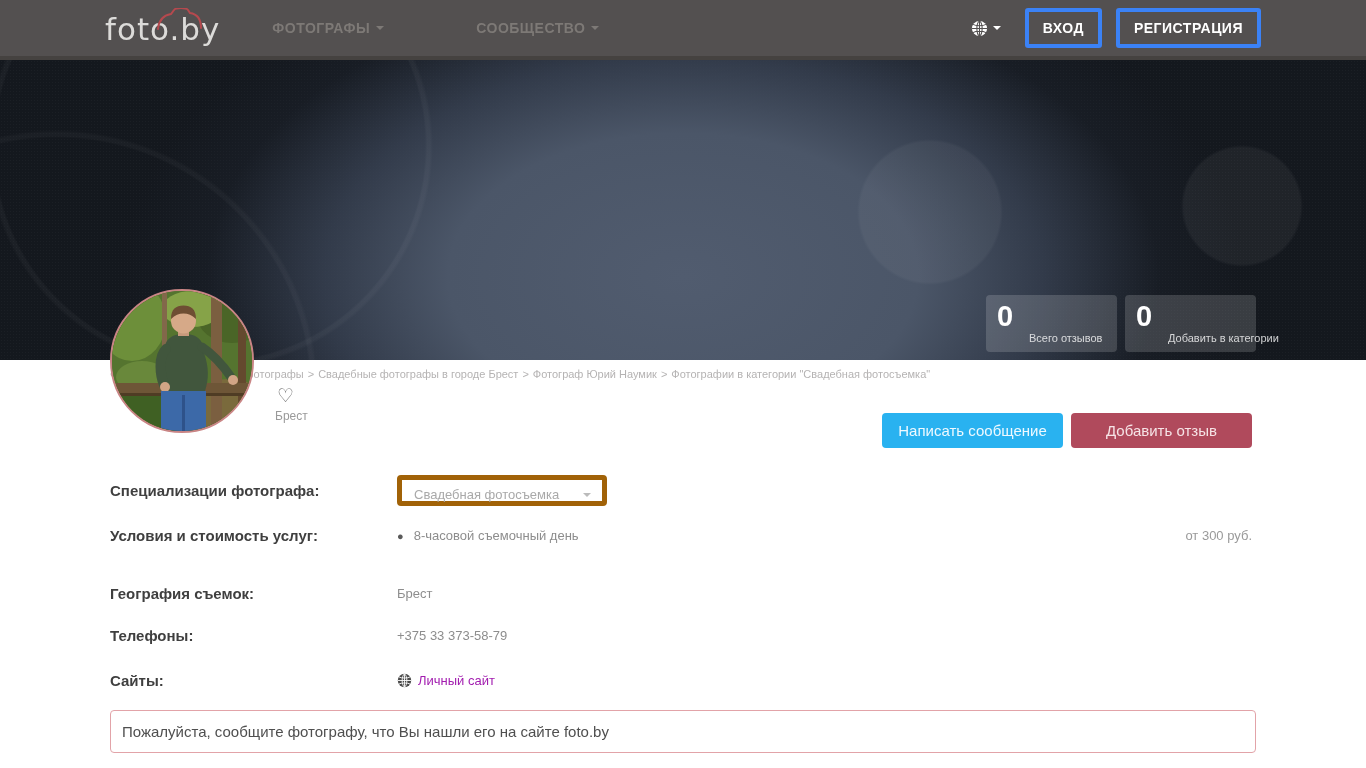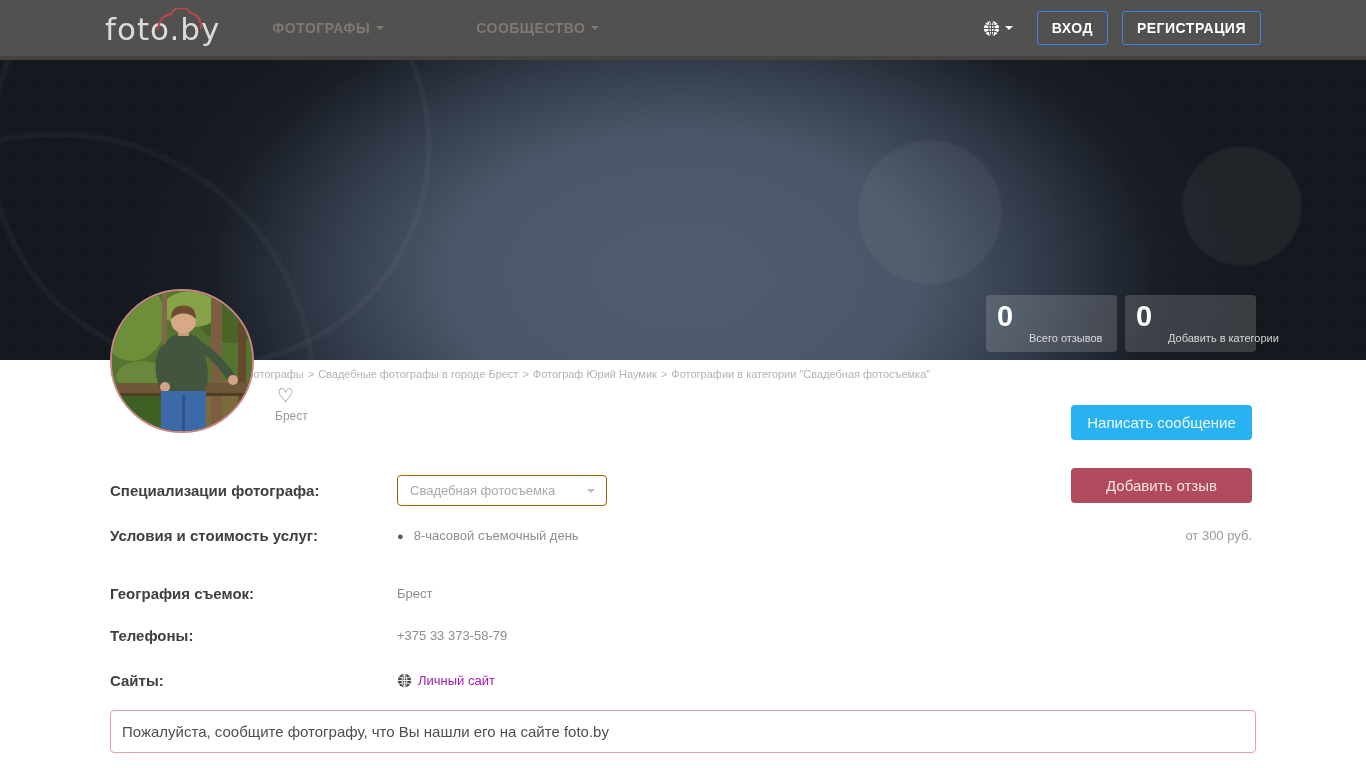--- a/index.html
+++ b/index.html
@@ -11,21 +11,21 @@
   .navbar { height:60px; background:#535050; border-bottom:4px solid #454240; }
   .nav-inner { width:1156px; margin:0 auto; height:56px; display:flex; align-items:center; position:relative; }
   .logo { display:inline-flex; align-items:flex-end; position:relative; text-decoration:none; cursor:pointer; margin-top:2px; }
   .logo-text { font-family:"DejaVu Sans", sans-serif; font-size:31px; color:#dcdbd9; letter-spacing:1px; line-height:1.1; }
   .logo-cam { position:absolute; left:52px; top:-4px; }
   .menu { display:flex; margin-left:52px; gap:92px; }
   .menu-item { font-size:14px; font-weight:700; color:#7d7976; letter-spacing:.5px; text-decoration:none; cursor:pointer; display:inline-flex; align-items:center; gap:6px; }
   .caret { display:inline-block; width:0; height:0; border-left:4px solid transparent; border-right:4px solid transparent; border-top:4px solid currentColor; }
   .nav-right { margin-left:auto; display:flex; align-items:center; gap:14px; }
   .lang { display:inline-flex; align-items:center; gap:5px; color:#fff; cursor:pointer; margin-right:10px; }
-  .nav-btn { border:1px solid #3b82f6; border-radius:3px; color:#fff; font-size:14px; font-weight:700; letter-spacing:.5px; padding:8px 14px; text-decoration:none; cursor:pointer; background:transparent; }
+  .nav-btn { border:4px solid #3b82f6; border-radius:3px; color:#fff; font-size:14px; font-weight:700; letter-spacing:.5px; padding:8px 14px; text-decoration:none; cursor:pointer; background:transparent; }
 
   
   .hero { height:300px; position:relative;
     background-color:#14181e;
     background-image:
       radial-gradient(circle at 930px 152px, rgba(255,255,255,0.045) 0 70px, transparent 73px),
       radial-gradient(circle at 1242px 146px, rgba(255,255,255,0.05) 0 58px, transparent 61px),
       radial-gradient(circle at 210px 86px, transparent 215px, rgba(255,255,255,0.035) 217px, rgba(255,255,255,0.035) 220px, transparent 223px),
       radial-gradient(circle at 56px 332px, transparent 254px, rgba(255,255,255,0.03) 256px, rgba(255,255,255,0.03) 259px, transparent 262px),
       radial-gradient(ellipse 560px 340px at 50% 72%, #515c6f 0%, #4b5668 42%, rgba(59,69,87,0.78) 64%, rgba(32,38,49,0.35) 85%, transparent 100%),
@@ -46,36 +46,36 @@
   .content { width:1146px; margin:0 auto; position:relative; padding-top:8px; }
   .breadcrumb { font-size:11px; color:#b5b3b3; white-space:nowrap; overflow:hidden; }
   .crumb { color:#b5b3b3; text-decoration:none; cursor:pointer; }
   .crumb.last { cursor:default; }
   .crumb-sep { margin:0 4px; }
   .profile-head { margin-top:7px; padding-left:165px; min-height:60px; position:relative; }
   .name-line { display:flex; align-items:flex-start; }
   .name { font-size:28px; font-weight:400; color:#4d4d4d; line-height:32px; }
   .heart { font-size:19px; color:#6e6e6e; line-height:18px; margin-left:2px; cursor:pointer; }
   .city { font-size:12px; color:#9a9a9a; margin-top:4px; }
-  .head-actions { position:absolute; right:4px; top:18px; display:flex; gap:28px;flex-direction:column; }
+  .head-actions { position:absolute; right:4px; top:26px; display:flex; gap:8px; }
   .btn { display:inline-block; border-radius:4px; font-size:15px; padding:9px 0; width:181px; text-align:center; text-decoration:none; cursor:pointer; }
   .btn-blue { background:#29b2f0; color:#eef9ff; }
   .btn-red { background:#b04a5c; color:#f6e3e6; }
 
   
   .rows { margin-top:28px; }
   .row { display:flex; align-items:flex-start; }
   .row-label { width:287px; flex:none; font-size:15px; font-weight:700; color:#3f3f3f; line-height:18px; }
   .row-value { flex:1; font-size:13px; color:#8d8d8d; line-height:17px; }
   .row-spec { align-items:center; margin-bottom:21px; }
   .row-price { margin-bottom:40px; }
   .row-geo { margin-bottom:24px; }
   .row-phone { margin-bottom:27px; }
   .row-sites { margin-bottom:14px; }
-  .select-box { width:210px; height:31px; border:1px solid #a16207; border-radius:4px; position:relative; cursor:pointer; background:#fff; }
+  .select-box { width:210px; height:31px; border:5px solid #a16207; border-radius:4px; position:relative; cursor:pointer; background:#fff; }
   .select-value { font-size:13px; color:#a9a9a9; line-height:29px; padding-left:12px; }
   .select-caret { position:absolute; right:11px; top:13px; border-top-color:#bbb; }
   .svc-line { display:flex; justify-content:space-between; align-items:flex-start; }
   .svc-item { font-size:13px; color:#8d8d8d; }
   .bullet { color:#5a5a5a; font-size:11px; margin-right:10px; }
   .svc-price { font-size:13px; color:#9a9a9a; padding-right:4px; }
   .site-link { display:inline-flex; align-items:center; gap:6px; font-size:13px; color:#a21caf; text-decoration:none; cursor:pointer; }
   .globe-dark { flex:none; }
 
   

